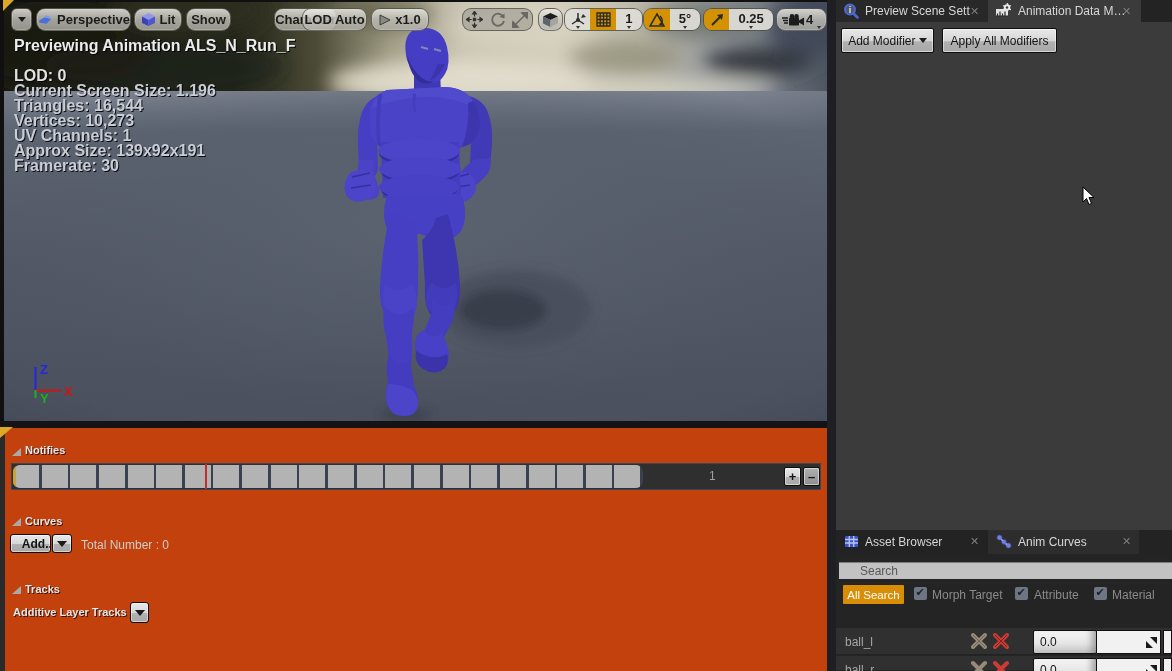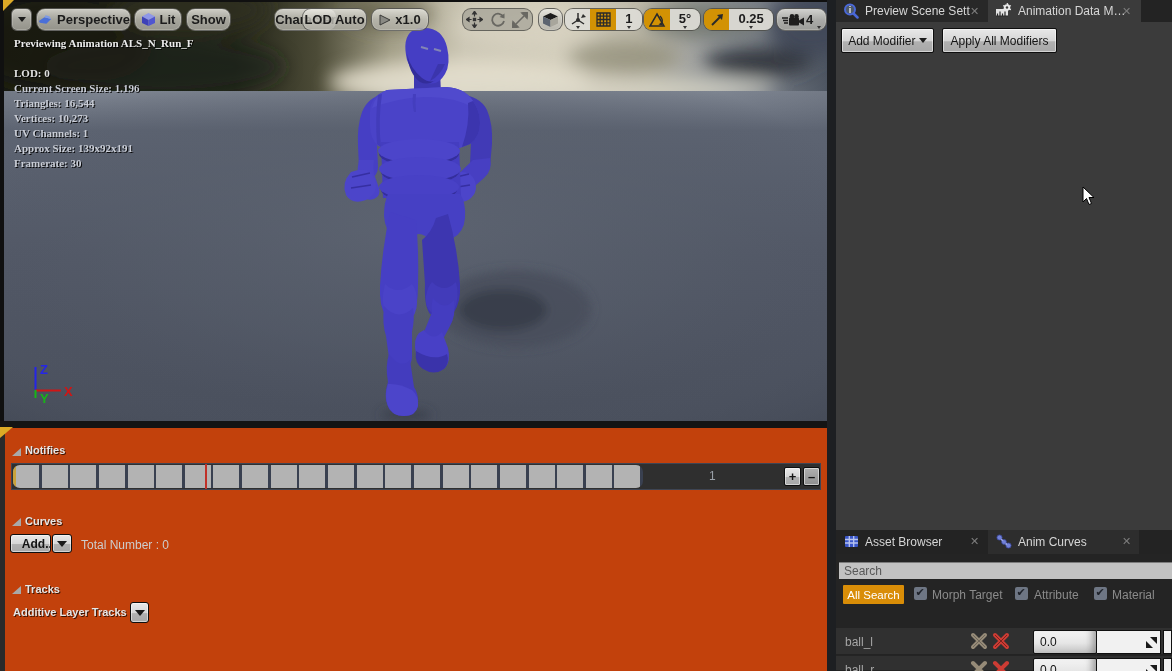--- a/index.html
+++ b/index.html
@@ -22,22 +22,22 @@
         background:rgba(158,156,146,0.65);
         border:1px solid rgba(25,25,25,0.5);
         display:flex;align-items:center;overflow:hidden;}
   .tgrp .cell{height:100%;display:flex;align-items:center;justify-content:center;position:relative;}
   .cell.lt{background:rgba(228,227,221,0.85);}
   .cell.or{background:#d29204;}
   .downarrow{width:0;height:0;border-left:4px solid transparent;border-right:4px solid transparent;border-top:5px solid #1b1b1b;}
   .tinyarrow{position:absolute;bottom:1px;left:50%;transform:translateX(-50%);width:0;height:0;border-left:2.5px solid transparent;border-right:2.5px solid transparent;border-top:3.5px solid #333;}
 
   
-  .ovl{position:absolute;left:10px;font-size:11px;font-weight:bold;color:#c9cdd6;
-       text-shadow:1px 1px 0 rgba(0,0,0,0.9);white-space:nowrap;font-family:Liberation Serif, serif;}
+  .ovl{position:absolute;left:10px;font-size:16px;font-weight:bold;color:#c9cdd6;
+       text-shadow:1px 1px 0 rgba(0,0,0,0.9);white-space:nowrap;}
 
   
   #vsplit{left:827px;top:0;width:9px;height:671px;background:#1d1f22;}
   #hsplit-left{left:0;top:421px;width:827px;height:7px;background:#141414;}
 
   
   #lpanel{left:0;top:428px;width:827px;height:243px;background:#c2410c;}
   .sechead{position:absolute;font-size:11px;font-weight:bold;color:#e6e6e6;text-shadow:1px 1px 0 rgba(0,0,0,0.7);}
   .sectri{position:absolute;width:0;height:0;border-left:9px solid transparent;border-bottom:8px solid #a9a9a9;}
   .ltbtn{position:absolute;background:linear-gradient(#e8e8e8,#d6d6d6 50%,#b0b0b0 56%,#a8a8a8);
@@ -389,21 +389,21 @@
             <circle cx="3.5" cy="3.5" r="2.6"></circle>
               <circle cx="8" cy="8" r="2.4"></circle>
               <circle cx="12.5" cy="11.5" r="2.6"></circle>
           </g>
           <path d="M5,5 L7,7 M9.5,9.5 L11,10.5" stroke="#9aa6e8" stroke-width="1.6"></path>
         </svg>
         <span>Anim Curves</span>
           <span class="tabx">✕</span>
       </div>
     </div>
-    <div class="abs" style="left:3px;top:32px;width:333px;height:17px;background:#c2c2c2;border-top:1px solid #7c7c7c;color:#585858;font-size:12px;padding:1px 0 0 5px;">Search</div>
+    <div class="abs" style="left:3px;top:32px;width:333px;height:17px;background:#c2c2c2;border-top:1px solid #7c7c7c;color:#585858;font-size:12px;padding:1px 0 0 21px;">Search</div>
     <div class="abs" style="left:7px;top:55px;width:61px;height:19px;background:#d98d07;color:#fff;font-size:11.5px;display:flex;align-items:center;justify-content:center;border-radius:1px;">All Search</div>
     <div class="cbx" style="left:78px;top:57px;"></div>
     <div class="abs flbl" style="left:96px;top:58px;">Morph Target</div>
     <div class="cbx" style="left:179px;top:57px;"></div>
     <div class="abs flbl" style="left:198px;top:58px;">Attribute</div>
     <div class="cbx" style="left:258px;top:57px;"></div>
     <div class="abs flbl" style="left:276px;top:58px;">Material</div>
     <div class="row" style="top:98px;height:27px;">
       <span class="abs" style="left:9px;top:7px;color:#a6a6a6;font-size:12px;">ball_l</span>
     </div>

